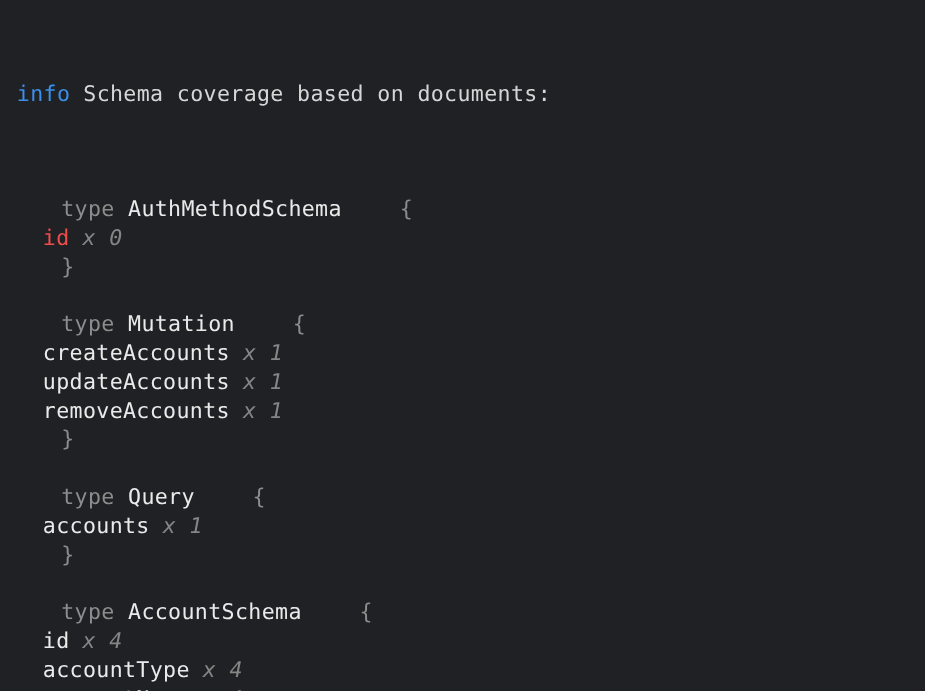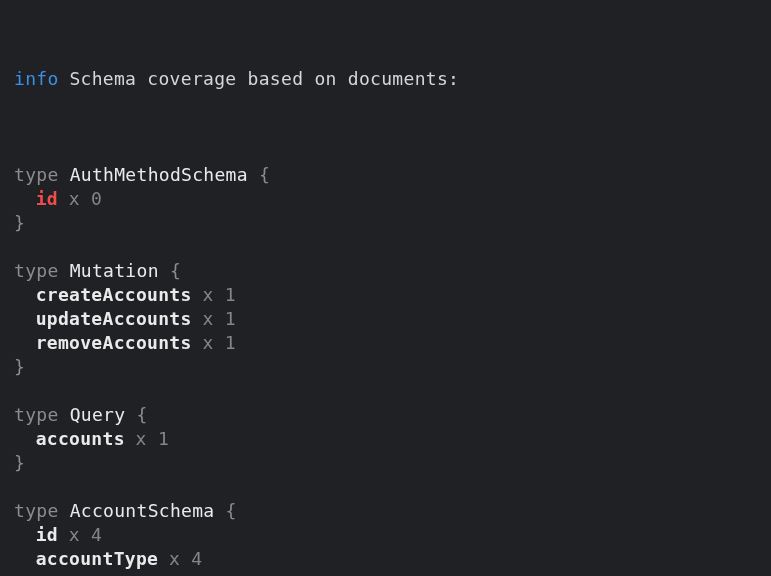--- a/index.html
+++ b/index.html
@@ -24,25 +24,25 @@
   }
   .terminal{
     width:771px; height:452px;
     padding:19px 10px 0 14px;
     white-space:pre;
   }
   .line{ height:24px; white-space:pre; }
   .indent{ padding-left:2ch; }
   .lvl-info{ color:var(--c-info); }
   .msg{ color:var(--c-text); margin-left:1ch; }
-  .kw{ color:var(--c-muted); }
+  .kw{ color:var(--c-muted);margin-left:37px; }
   .tname{ color:var(--c-bold); font-weight:normal; }
-  .fname{ color:var(--c-bold); font-weight:bold; }
+  .fname{ color:var(--c-bold); font-weight:normal; }
   .fname.uncovered{ color:var(--c-red); }
-  .count{ color:var(--c-count); margin-left:1ch;margin-top:28px; }
+  .count{ color:var(--c-count); font-style:italic; margin-left:1ch;margin-top:28px; }
 </style>
 </head>
 <body>
 
 <div class="terminal">
   <div class="line"><span class="lvl-info">info</span><span class="msg">Schema coverage based on documents:</span></div>
   <div id="type-blocks"><div class="type-block"><div class="line"> </div><div class="line"><span class="kw">type </span><span class="tname">AuthMethodSchema</span><span class="kw"> {</span></div><div class="line indent"><span class="fname uncovered">id</span><span class="count">x 0</span></div><div class="line"><span class="kw">}</span></div></div><div class="type-block"><div class="line"> </div><div class="line"><span class="kw">type </span><span class="tname">Mutation</span><span class="kw"> {</span></div><div class="line indent"><span class="fname">createAccounts</span><span class="count">x 1</span></div><div class="line indent"><span class="fname">updateAccounts</span><span class="count">x 1</span></div><div class="line indent"><span class="fname">removeAccounts</span><span class="count">x 1</span></div><div class="line"><span class="kw">}</span></div></div><div class="type-block"><div class="line"> </div><div class="line"><span class="kw">type </span><span class="tname">Query</span><span class="kw"> {</span></div><div class="line indent"><span class="fname">accounts</span><span class="count">x 1</span></div><div class="line"><span class="kw">}</span></div></div><div class="type-block"><div class="line"> </div><div class="line"><span class="kw">type </span><span class="tname">AccountSchema</span><span class="kw"> {</span></div><div class="line indent"><span class="fname">id</span><span class="count">x 4</span></div><div class="line indent"><span class="fname">accountType</span><span class="count">x 4</span></div><div class="line indent"><span class="fname">accountName</span><span class="count">x 4</span></div></div></div>
 </div>
 
 </body></html>

